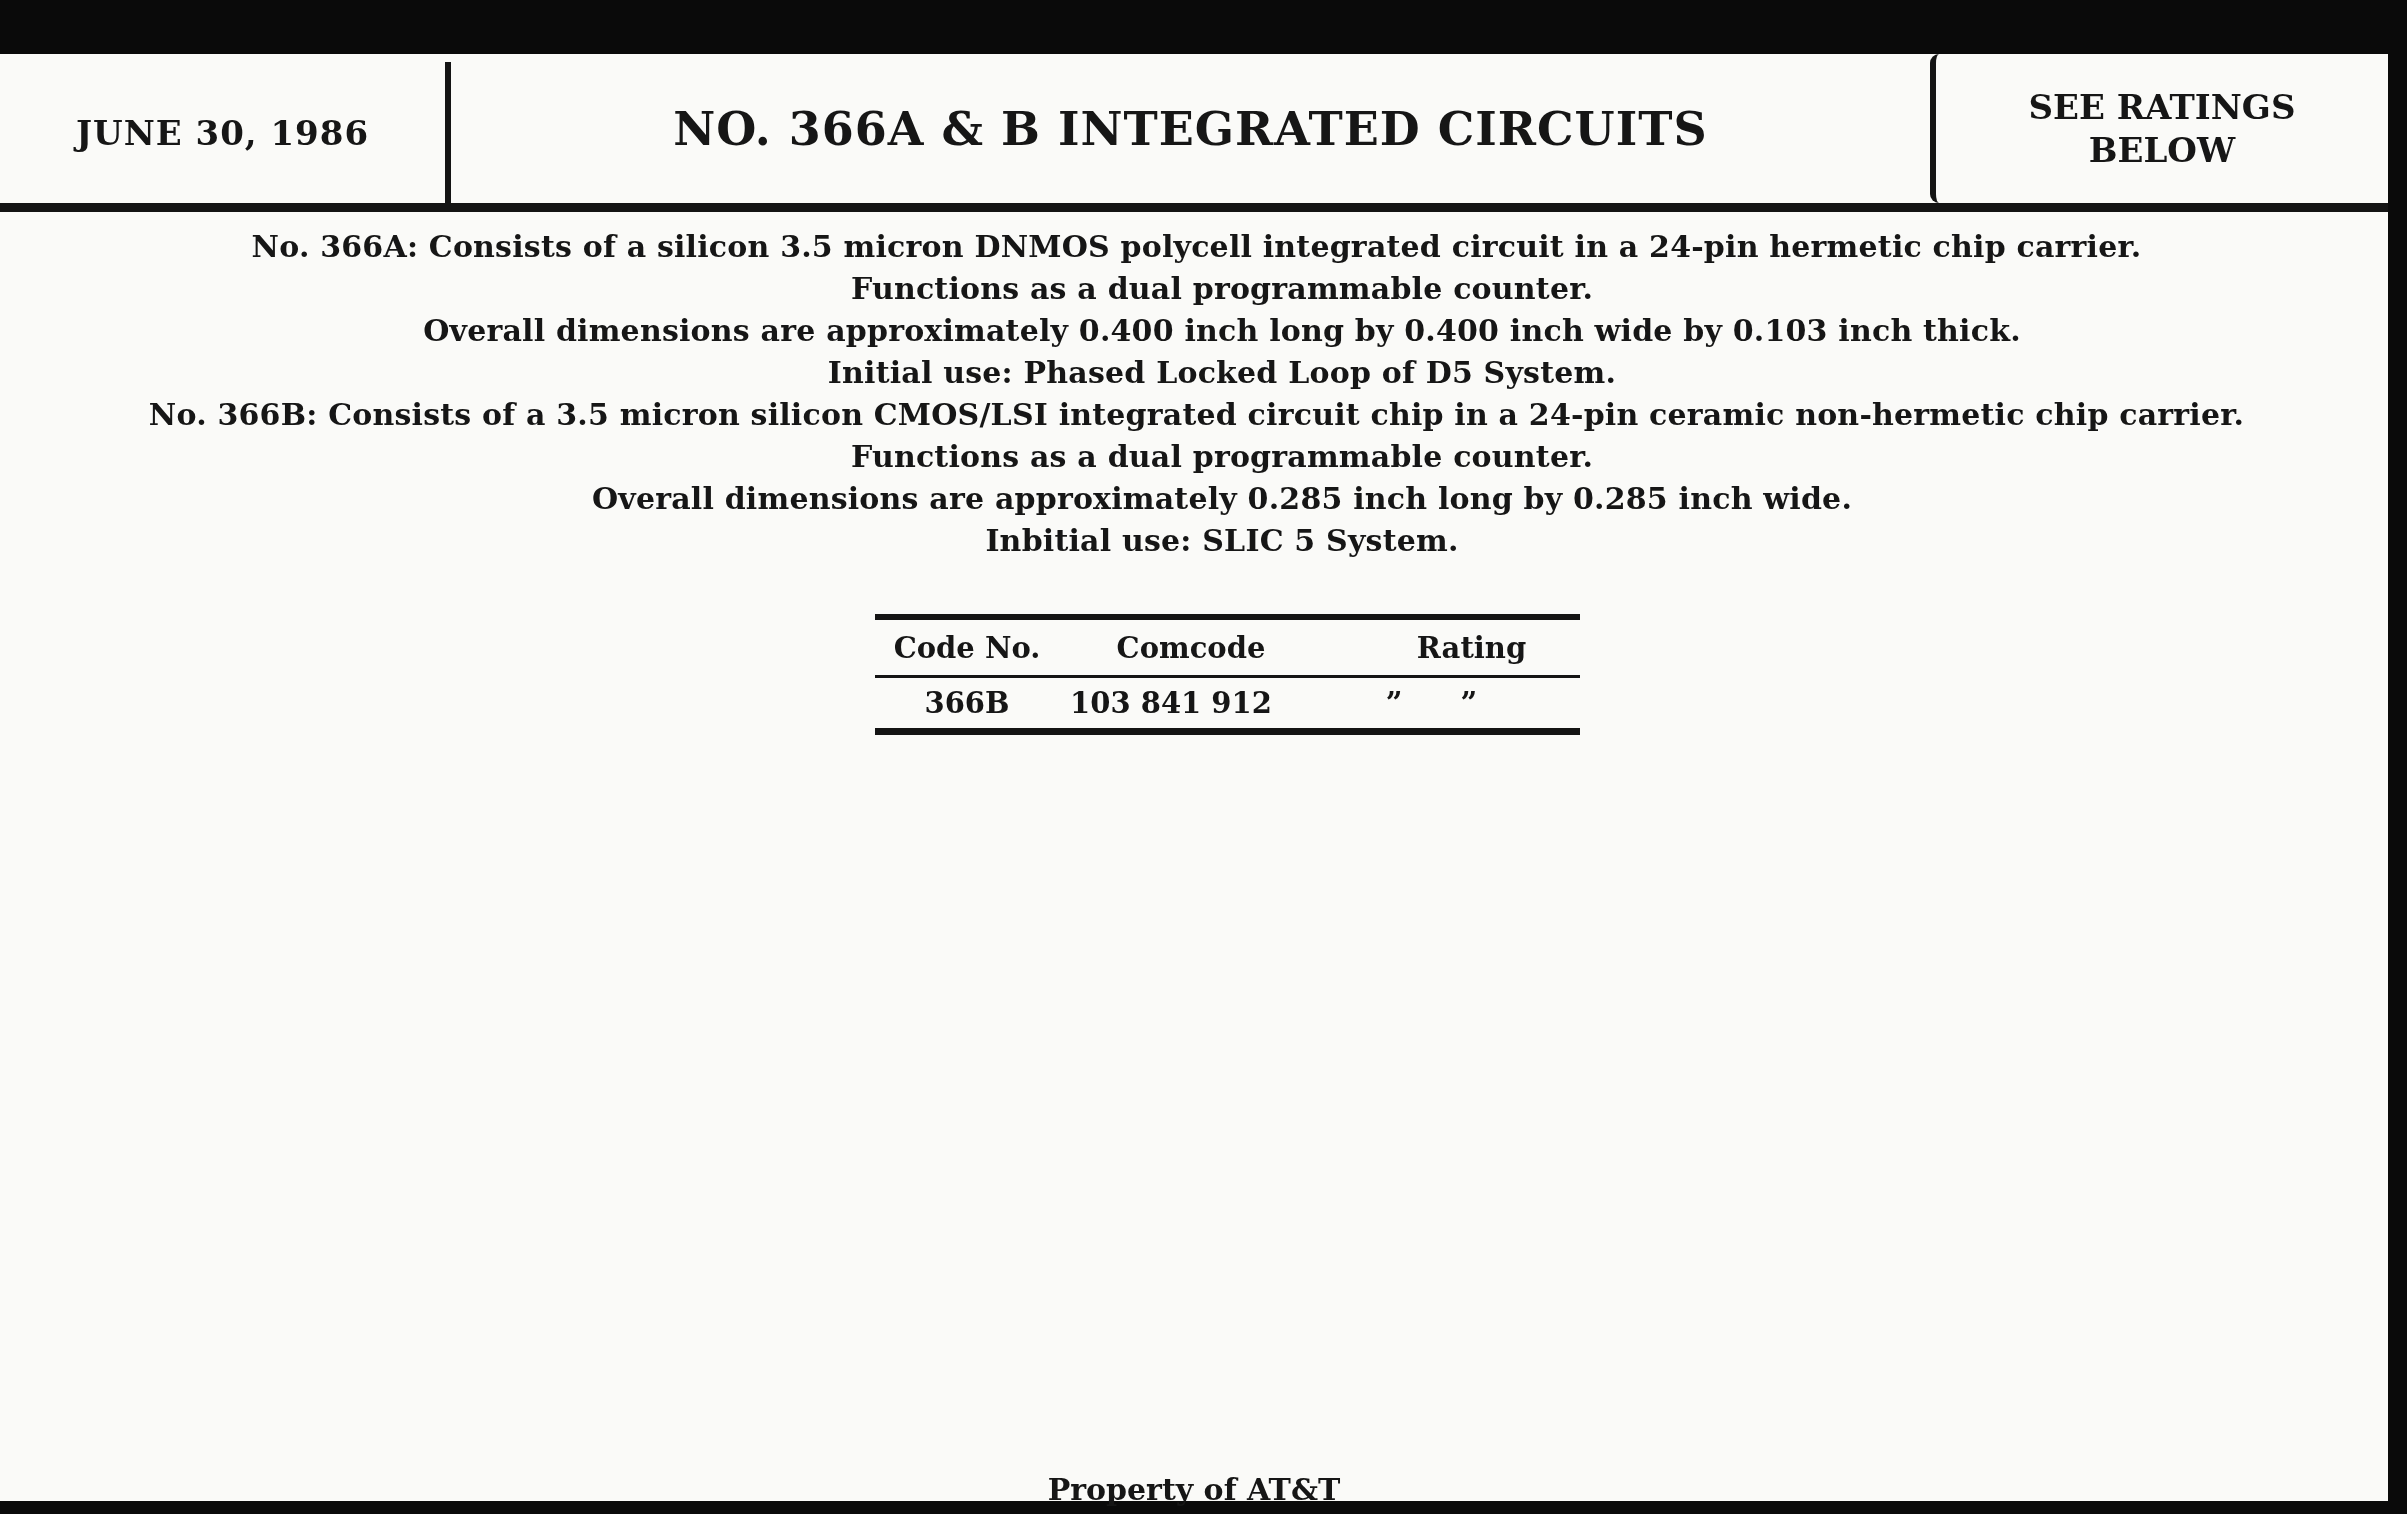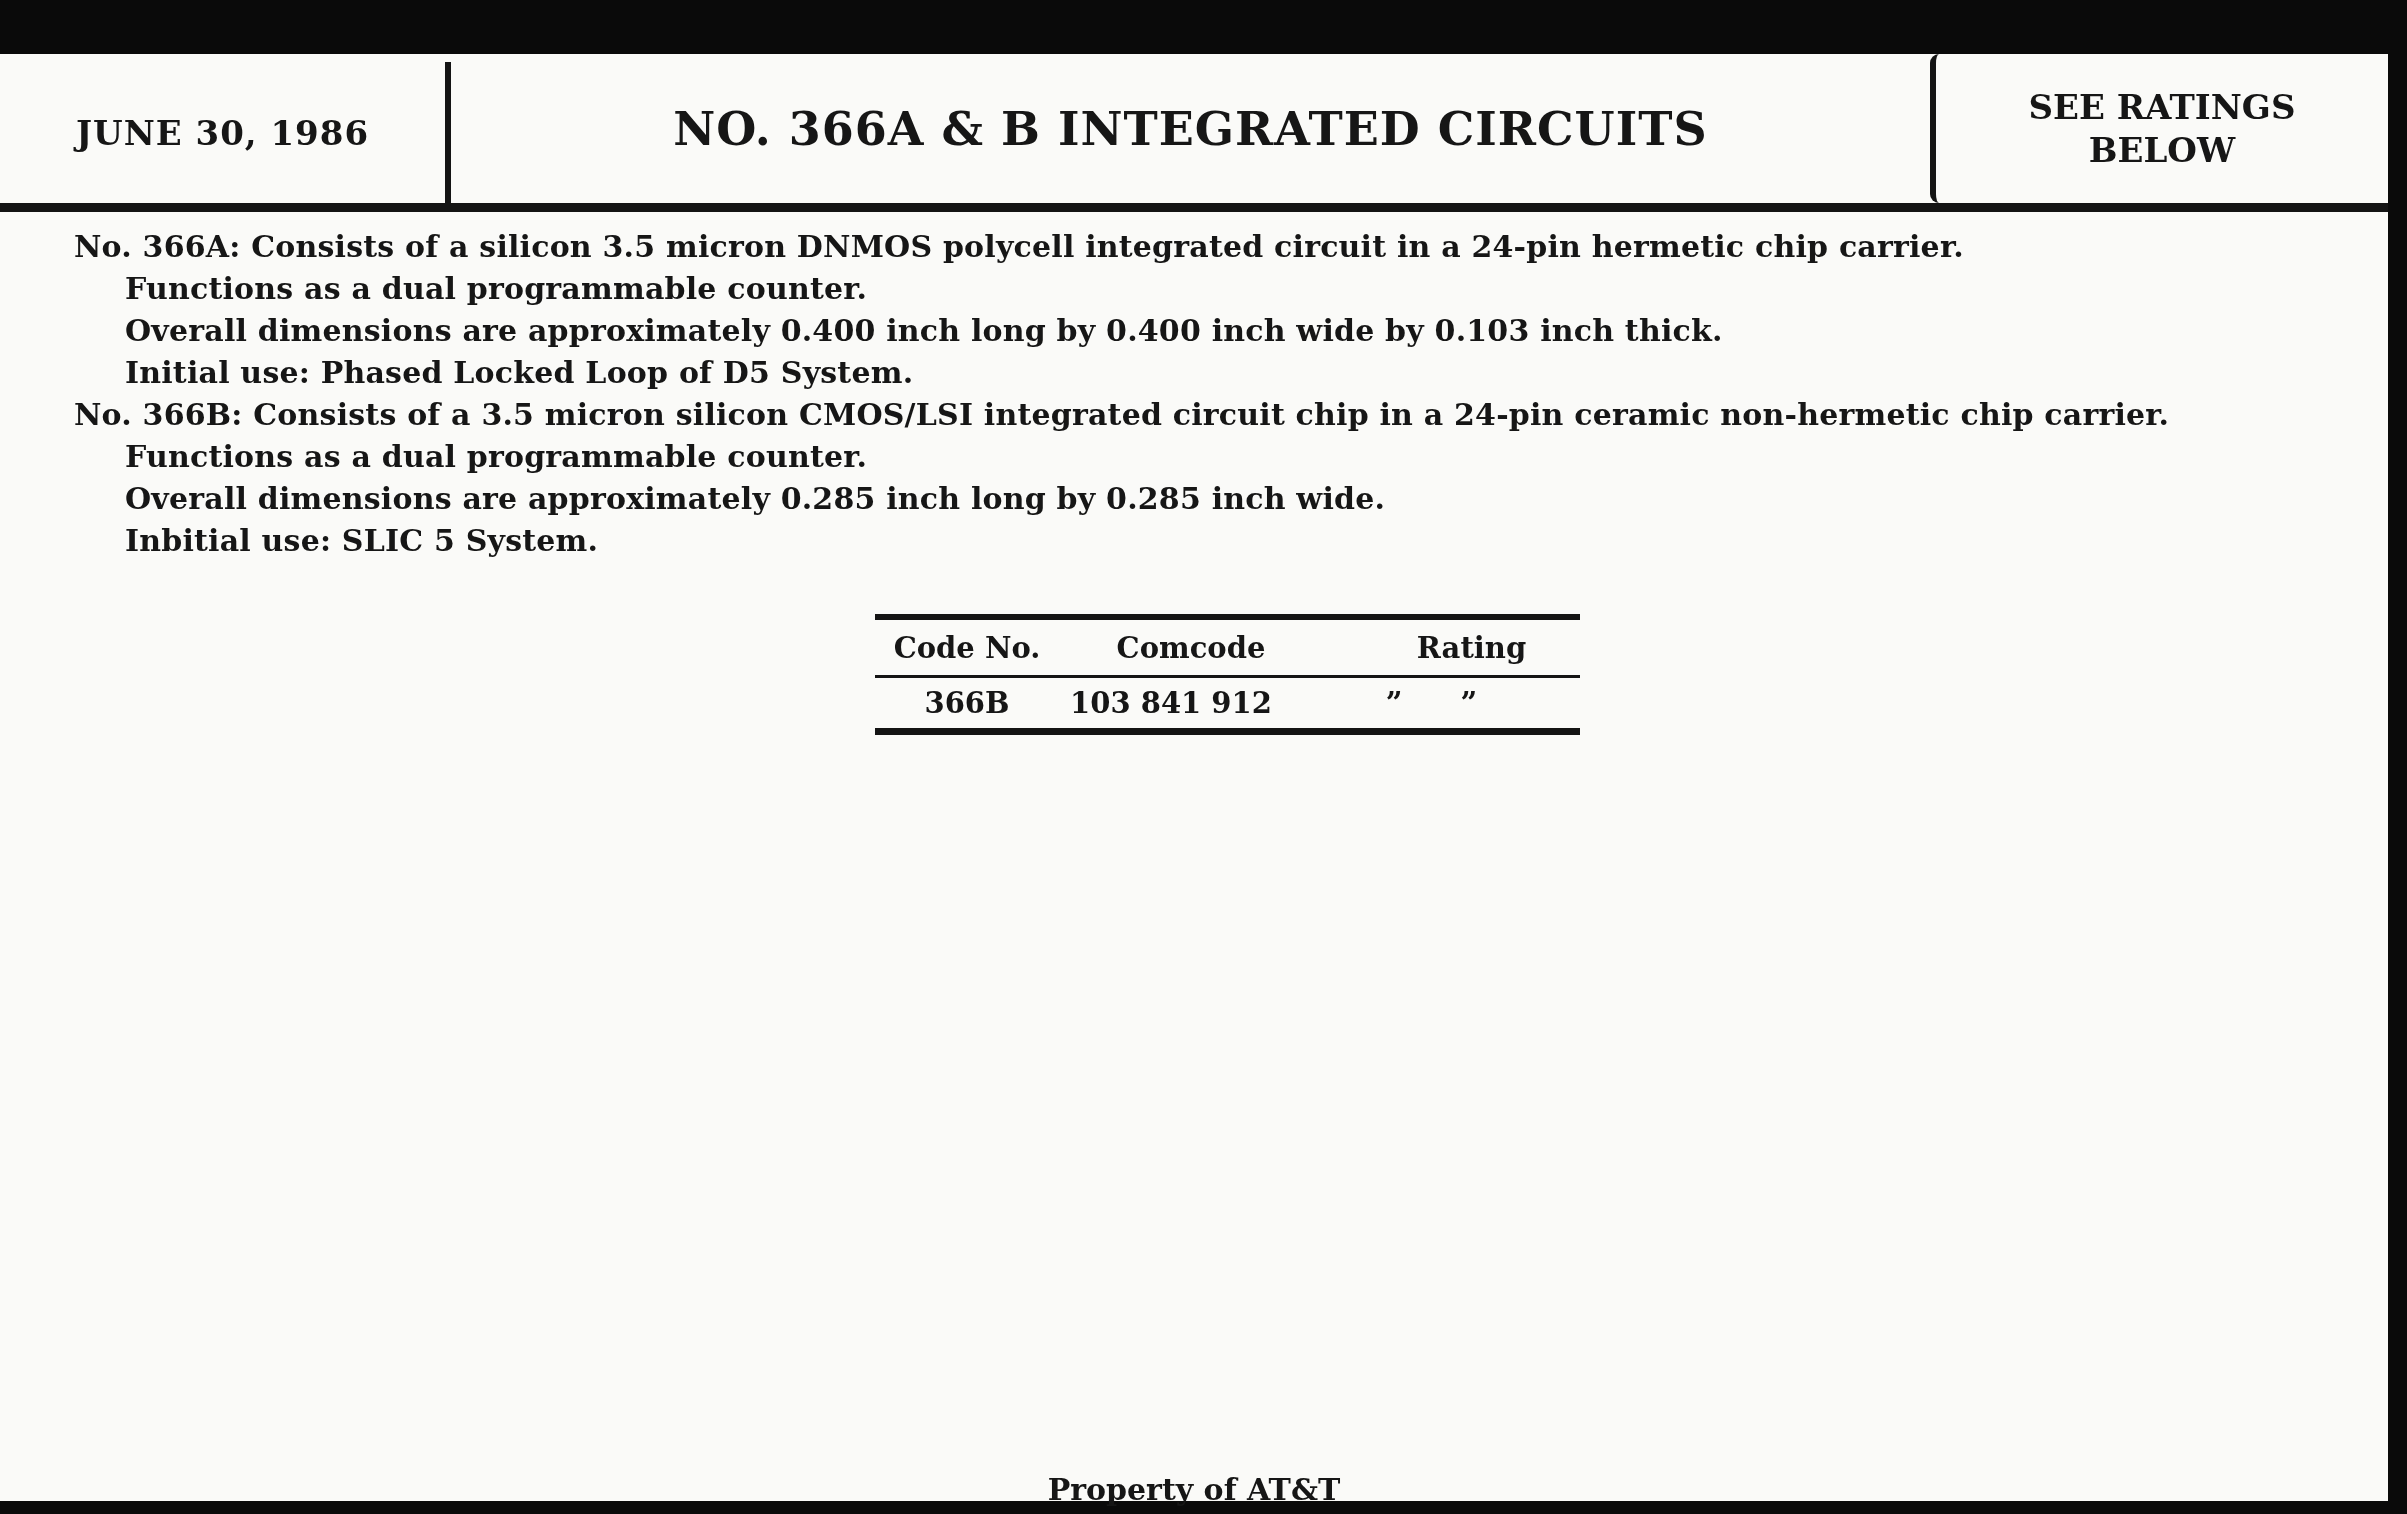--- a/index.html
+++ b/index.html
@@ -64,20 +64,21 @@
   
   .body-text {
     position: absolute;
     top: 226px;
     left: 74px;
     right: 89px;
     font-size: 30px;
     font-weight: bold;
     line-height: 42px;
     letter-spacing: 0.2px;
+    text-align: center;
   }
   .para { white-space: nowrap; }
   .para.indent { padding-left: 51px; }
 
   
   .spec-table {
     position: absolute;
     top: 614px;
     left: 875px;
     width: 705px;

